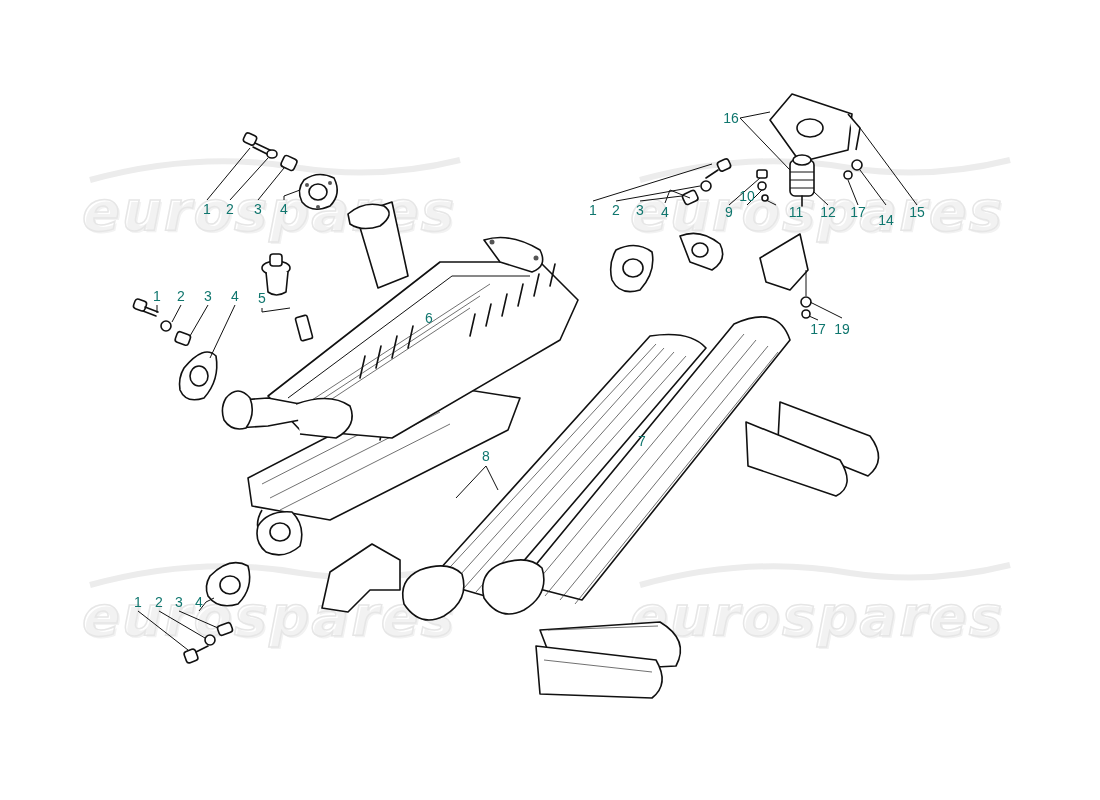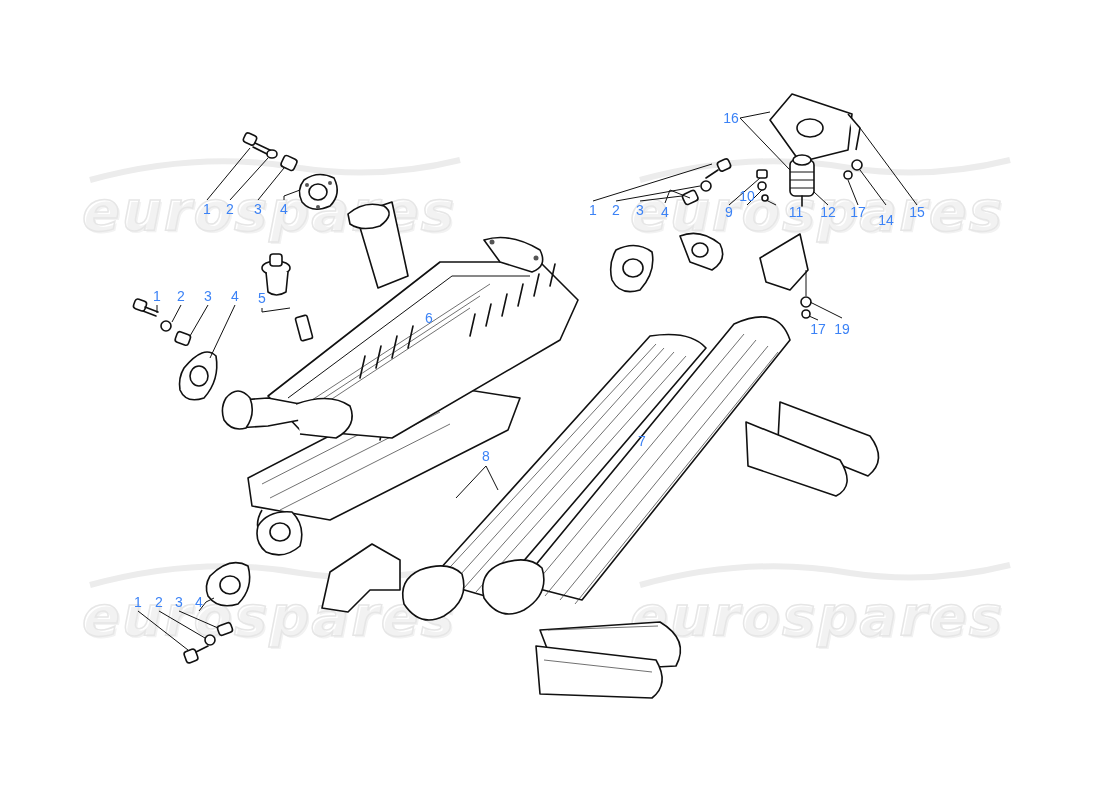--- a/index.html
+++ b/index.html
@@ -1,20 +1,20 @@
 <!DOCTYPE html>
 <html><head>
 <meta charset="utf-8">
 <style>
   html,body{margin:0;padding:0;background:#ffffff;}
   body{width:1100px;height:800px;position:relative;overflow:hidden;font-family:"Liberation Sans",sans-serif;}
   #stage{position:absolute;left:0;top:0;width:1100px;height:800px;}
   .wm{position:absolute;font-family:"DejaVu Sans",sans-serif;font-style:italic;font-weight:bold;font-size:56px;letter-spacing:2px;color:transparent;-webkit-text-stroke:1.5px #e6e6e6;text-shadow:2px 2px 0 #f2f2f2;pointer-events:none;}
   .wm-swoosh{position:absolute;pointer-events:none;}
-  .callout{position:absolute;font-family:"Liberation Sans",sans-serif;font-size:14px;color:#3b82f6;line-height:1;transform:translate(-50%,-50%);white-space:nowrap;}
+  .callout{position:absolute;font-family:"Liberation Sans",sans-serif;font-size:14px;color:#0f766e;line-height:1;transform:translate(-50%,-50%);white-space:nowrap;}
   svg .ln{fill:none;stroke:#111;stroke-width:1.6;stroke-linejoin:round;stroke-linecap:round;}
   svg .thin{fill:none;stroke:#111;stroke-width:1;}
   svg .fillw{fill:#fff;stroke:#111;stroke-width:1.6;stroke-linejoin:round;}
   svg .hatch{stroke:#333;stroke-width:0.7;fill:none;}
   svg .leader{fill:none;stroke:#111;stroke-width:1;}
   svg .gask{fill:#fff;stroke:#111;stroke-width:1.6;}
   svg .speck{fill:#555;}
 </style>
 </head>
 <body>

